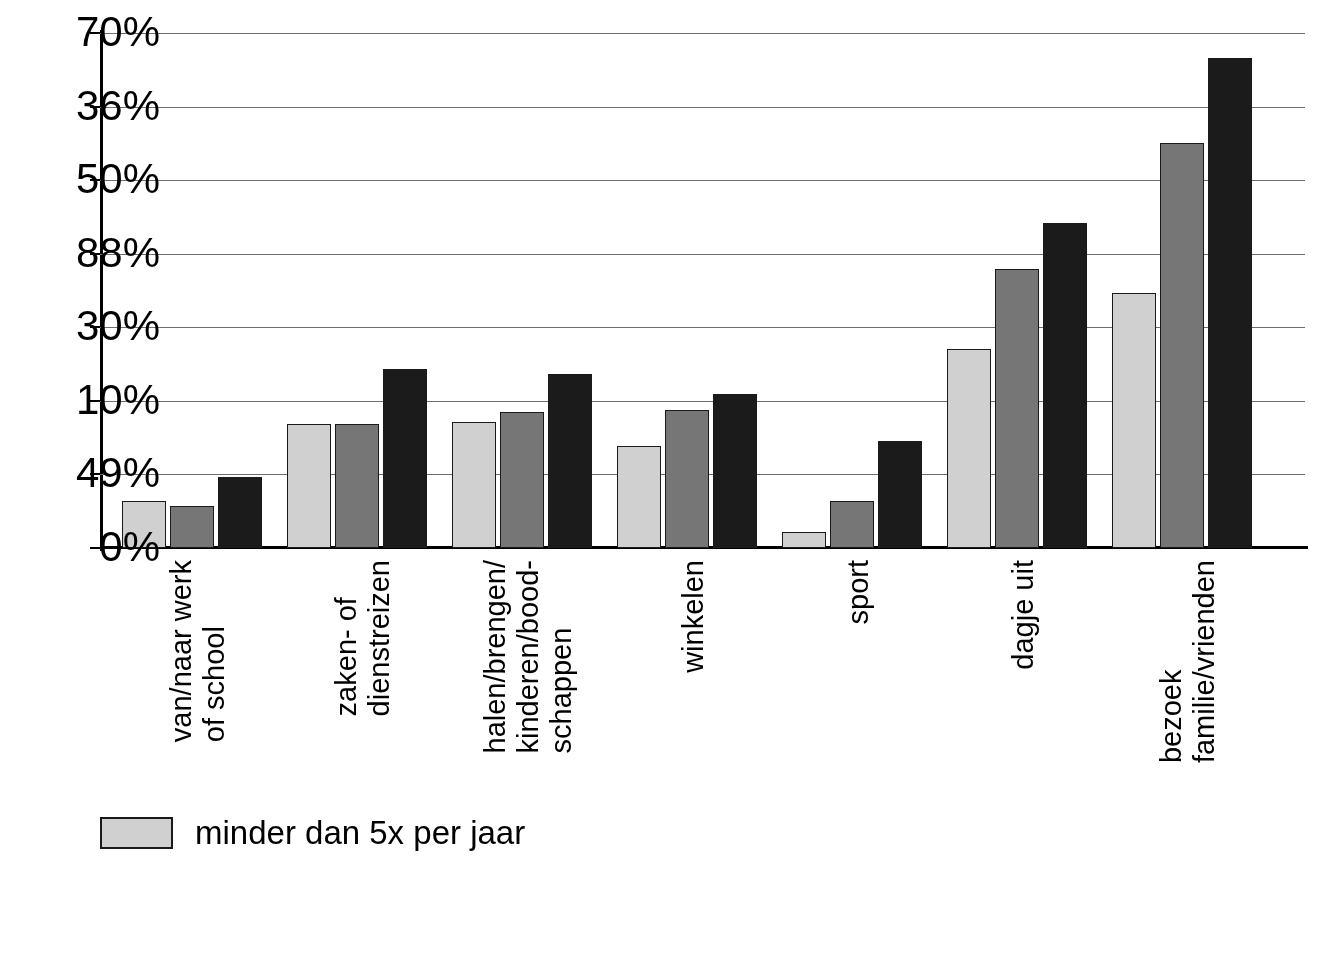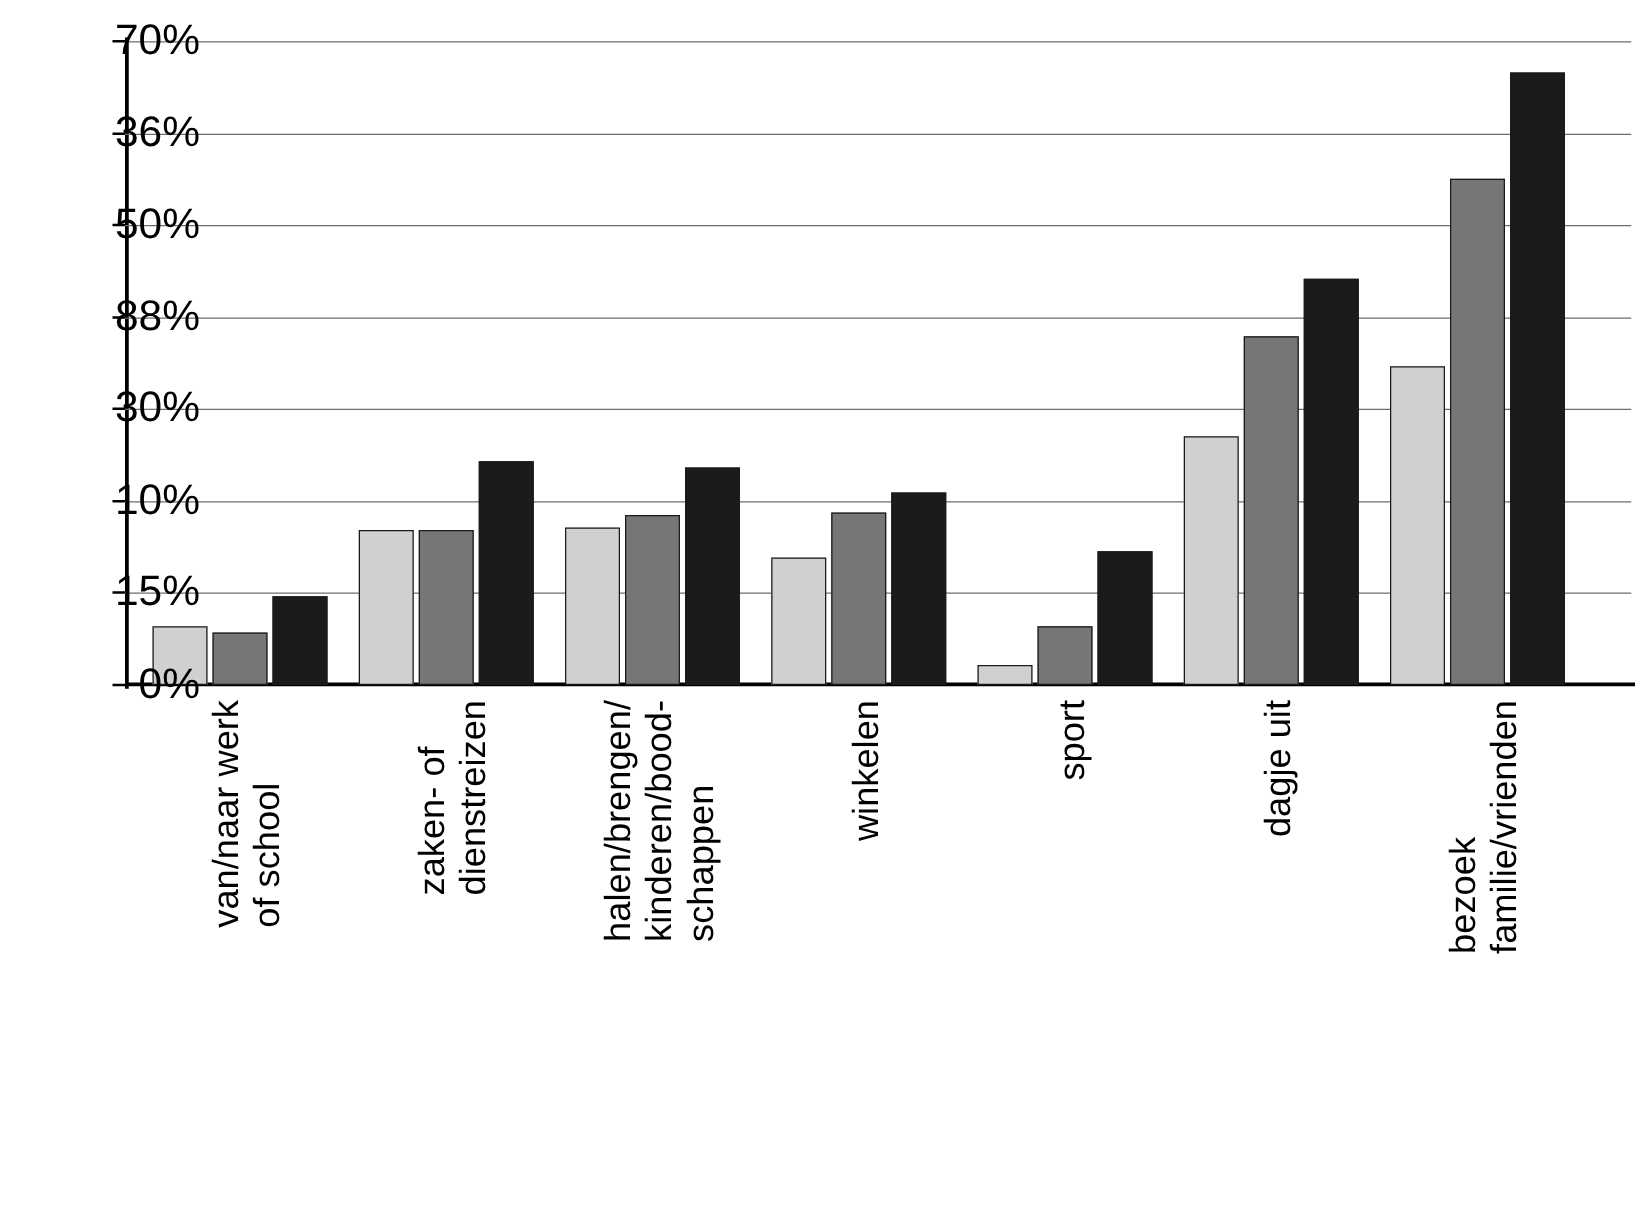--- a/index.html
+++ b/index.html
@@ -48,21 +48,21 @@
     position: absolute;
     left: 0;
     width: 1205px;
     height: 1px;
     background: #6e6e6e;
   }
   .ytick-label {
     position: absolute;
     right: 1160px;
     text-align: left;
-    font-size: 34px;
+    font-size: 42px;
     line-height: 34px;
     color: #000;
     white-space: nowrap;
   }
   .ytick-mark {
     position: absolute;
     left: 90px;
     width: 10px;
     height: 2px;
     background: #000;
@@ -172,21 +172,21 @@
       <div class="group" style="left: 1012px; width: 140px;">
         <div class="bar s0" title="minder dan 5x per jaar: 34.6%" style="left: 0px; width: 44px; height: 254.557px; background: rgb(208, 208, 208);"></div>
         <div class="bar s1" title="5 tot 30x per jaar: 55.1%" style="left: 48px; width: 44px; height: 405.379px; background: rgb(118, 118, 118);"></div>
         <div class="bar s2" title="meer dan 30x per jaar: 66.6%" style="left: 96px; width: 44px; height: 489.986px; background: rgb(27, 27, 27);"></div>
       </div>
     </div>
 
   <div id="y-axis">
       <div class="ytick-label" style="top: 530px;">0%</div>
       <div class="ytick-mark" style="top: 547px;"></div>
-      <div class="ytick-label" style="top: 456.429px;">15%</div>
+      <div class="ytick-label" style="top: 456.429px;">49%</div>
       <div class="ytick-mark" style="top: 473.429px;"></div>
       <div class="ytick-label" style="top: 382.857px;">10%</div>
       <div class="ytick-mark" style="top: 399.857px;"></div>
       <div class="ytick-label" style="top: 309.286px;">30%</div>
       <div class="ytick-mark" style="top: 326.286px;"></div>
       <div class="ytick-label" style="top: 235.714px;">88%</div>
       <div class="ytick-mark" style="top: 252.714px;"></div>
       <div class="ytick-label" style="top: 162.143px;">50%</div>
       <div class="ytick-mark" style="top: 179.143px;"></div>
       <div class="ytick-label" style="top: 88.5714px;">36%</div>
@@ -198,15 +198,19 @@
       <div class="cat-label" style="left: 165px;"><span class="l2">van/naar werk</span><span class="l2">of school</span></div>
       <div class="cat-label" style="left: 330px;"><span class="l2">zaken- of</span><span class="l2">dienstreizen</span></div>
       <div class="cat-label" style="left: 478.5px;"><span class="l2">halen/brengen/</span><span class="l2">kinderen/bood-</span><span class="l2">schappen</span></div>
       <div class="cat-label" style="left: 676.5px;"><span class="l2">winkelen</span></div>
       <div class="cat-label" style="left: 841.5px;"><span class="l2">sport</span></div>
       <div class="cat-label" style="left: 1006.5px;"><span class="l2">dagje uit</span></div>
       <div class="cat-label" style="left: 1155px;"><span class="l2">bezoek</span><span class="l2">familie/vrienden</span></div>
     </div>
 
   <div class="legend" id="legend">
+      <div class="legend-row">
+        <span class="legend-swatch" style="background: rgb(208, 208, 208);"></span>
+        <span class="legend-label">minder dan 5x per jaar</span>
+      </div>
     </div>
 
 </div>
 
 </body></html>

